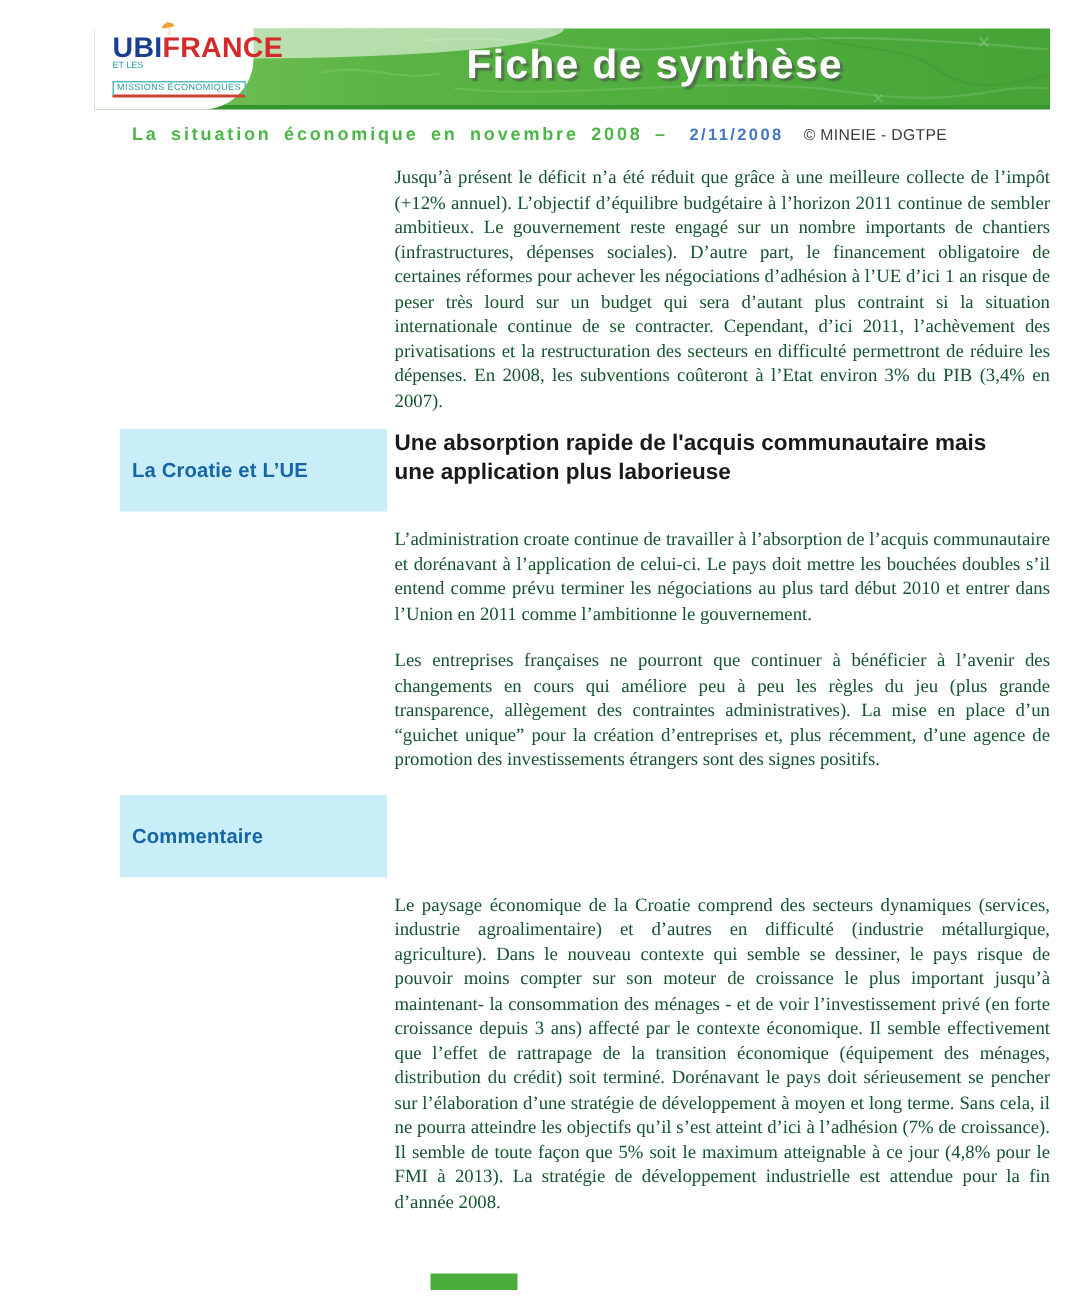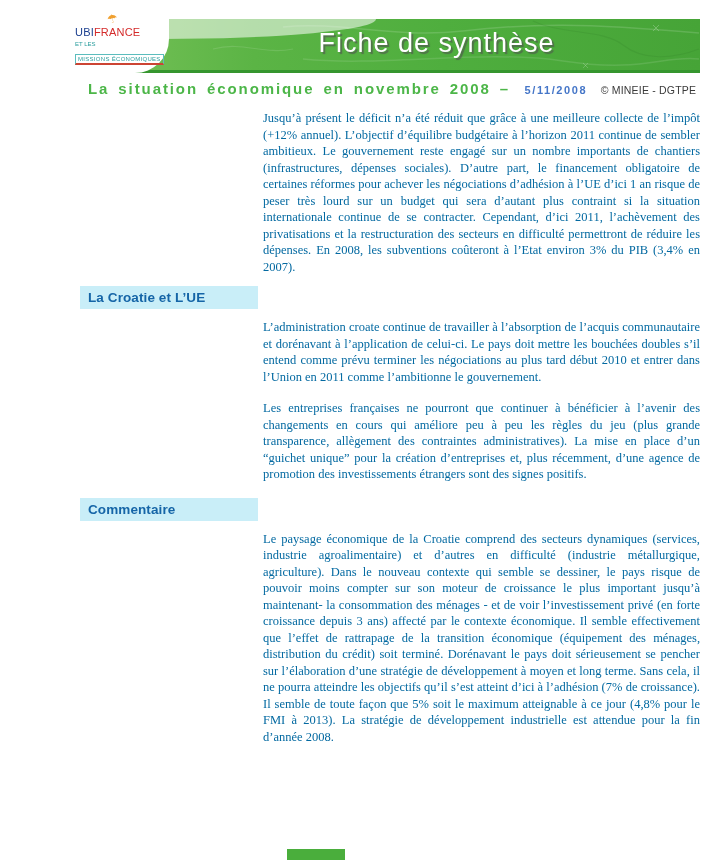--- a/index.html
+++ b/index.html
@@ -7,50 +7,50 @@
         font-family:"Liberation Sans",sans-serif;}
 
   
   .banner{position:absolute;left:63px;top:19px;width:637px;height:54px;}
   .banner-bg{position:absolute;inset:0;background:linear-gradient(90deg,#7cc45c 0%,#5bb445 30%,#4fae3e 60%,#46a437 100%);
              border-bottom:3px solid #35962e;}
   .banner-watermark{position:absolute;inset:0;opacity:.8;}
   .banner-curve{position:absolute;left:98px;top:0;width:215px;height:20px;
                 background:rgba(255,255,255,.55);border-radius:0 0 100% 0;}
   .banner-title{position:absolute;left:120px;right:10px;top:9px;text-align:center;
-                font-size:27px;font-weight:normal;color:#ffffff;letter-spacing:1px;
+                font-size:27px;font-weight:bold;color:#ffffff;letter-spacing:1px;
                 text-shadow:2px 2px 1px rgba(80,80,80,.65);}
 
   
   .logo-box{position:absolute;left:0;top:-8px;width:106px;height:62px;background:#ffffff;
             border-radius:0 0 34px 0;padding:2px 0 0 12px;box-sizing:border-box;}
   .umbrella{position:absolute;left:44px;top:1px;font-size:12px;color:#f0a030;transform:rotate(-12deg);}
-  .brand{margin-top:13px;font-size:11px;font-weight:normal;letter-spacing:.2px;line-height:13px;}
+  .brand{margin-top:13px;font-size:19px;font-weight:bold;letter-spacing:.2px;line-height:13px;}
   .brand .ubi{color:#1b3f8f;}
   .brand .france{color:#d42a2a;}
   .tagline-top{font-size:6px;color:#2a9d9d;margin-top:2px;line-height:6px;}
   .tagline{display:inline-block;font-size:6px;color:#2a9d9d;border:1px solid #5bbdbd;
            border-bottom:2px solid #cc4433;padding:1px 2px;margin-top:1px;letter-spacing:.3px;}
 
   
   .subtitle-row{position:absolute;left:88px;top:80px;width:612px;white-space:nowrap;}
-  .subtitle{font-size:15px;font-weight:bold;color:#4cb648;letter-spacing:1.9px;word-spacing:3px;text-align:right;}
+  .subtitle{font-size:12px;font-weight:bold;color:#4cb648;letter-spacing:1.9px;word-spacing:3px;text-align:right;}
   .date{font-size:11px;font-weight:bold;color:#4576c8;letter-spacing:1.6px;margin-left:10px;}
   .credit{font-size:10.5px;font-weight:400;color:#3a3a3a;margin-left:9px;letter-spacing:.2px;}
 
   
   .main{position:absolute;left:80px;top:110px;width:622px;}
   .row{display:flex;align-items:flex-start;}
   .label-col{width:183px;flex:none;}
   .body-col{width:437px;flex:none;}
   .para{font-family:"Liberation Serif",serif;font-size:12.5px;line-height:16.5px;
-        color:#0369a1;text-align:justify;margin:0 0 15px 0;}
+        color:#14532d;text-align:justify;margin:0 0 15px 0;}
   .section-row{margin:0 0 10px 0;}
   .label-box{width:162px;background:#c9eef8;color:#1565a7;font-size:13.5px;font-weight:bold;
-             padding:4px 8px;letter-spacing:.1px;}
+             padding:20px 8px;letter-spacing:.1px;}
   .heading{width:410px;font-size:15px;font-weight:bold;color:#1a1a1a;line-height:19px;margin:0;}
 
   
   .footer-mark{position:absolute;left:287px;top:849px;width:58px;height:11px;background:#4aae3c;}
 </style>
 </head>
 <body>
 
 <div class="page">
 
@@ -70,36 +70,39 @@
     <div class="logo-box">
       <span class="umbrella">☂</span>
       <div class="brand"><span class="ubi">UBI</span><span class="france">FRANCE</span></div>
       <div class="tagline-top">ET LES</div>
       <div class="tagline">MISSIONS ÉCONOMIQUES</div>
     </div>
   </div>
 
   <div class="subtitle-row">
     <span class="subtitle">La situation économique en novembre 2008 –</span>
-    <span class="date">5/11/2008</span>
+    <span class="date">2/11/2008</span>
     <span class="credit">© MINEIE - DGTPE</span>
   </div>
 
   <div class="main">
 
     <div class="row">
       <div class="label-col"></div>
       <div class="body-col">
         <p class="para" style="margin-bottom:11px;">Jusqu’à présent le déficit n’a été réduit que grâce à une meilleure collecte de l’impôt (+12% annuel). L’objectif d’équilibre budgétaire à l’horizon 2011 continue de sembler ambitieux. Le gouvernement reste engagé sur un nombre importants de chantiers (infrastructures, dépenses sociales). D’autre part, le financement obligatoire de certaines réformes pour achever les négociations d’adhésion à l’UE d’ici 1 an risque de peser très lourd sur un budget qui sera d’autant plus contraint si la situation internationale continue de se contracter. Cependant, d’ici 2011, l’achèvement des privatisations et la restructuration des secteurs en difficulté permettront de réduire les dépenses. En 2008, les subventions coûteront à l’Etat environ 3% du PIB (3,4% en 2007).</p>
       </div>
     </div>
 
     <div class="row section-row">
       <div class="label-col">
         <div class="label-box">La Croatie et L’UE</div>
+      </div>
+      <div class="body-col">
+        <h2 class="heading">Une absorption rapide de l'acquis communautaire mais une application plus laborieuse</h2>
       </div>
     </div>
     <div class="row">
       <div class="label-col"></div>
       <div class="body-col">
         <p class="para">L’administration croate continue de travailler à l’absorption de l’acquis communautaire et dorénavant à l’application de celui-ci. Le pays doit mettre les bouchées doubles s’il entend comme prévu terminer les négociations au plus tard début 2010 et entrer dans l’Union en 2011 comme l’ambitionne le gouvernement.</p>
         <p class="para">Les entreprises françaises ne pourront que continuer à bénéficier à l’avenir des changements en cours qui améliore peu à peu les règles du jeu (plus grande transparence, allègement des contraintes administratives). La mise en place d’un “guichet unique” pour la création d’entreprises et, plus récemment, d’une agence de promotion des investissements étrangers sont des signes positifs.</p>
       </div>
     </div>
 

